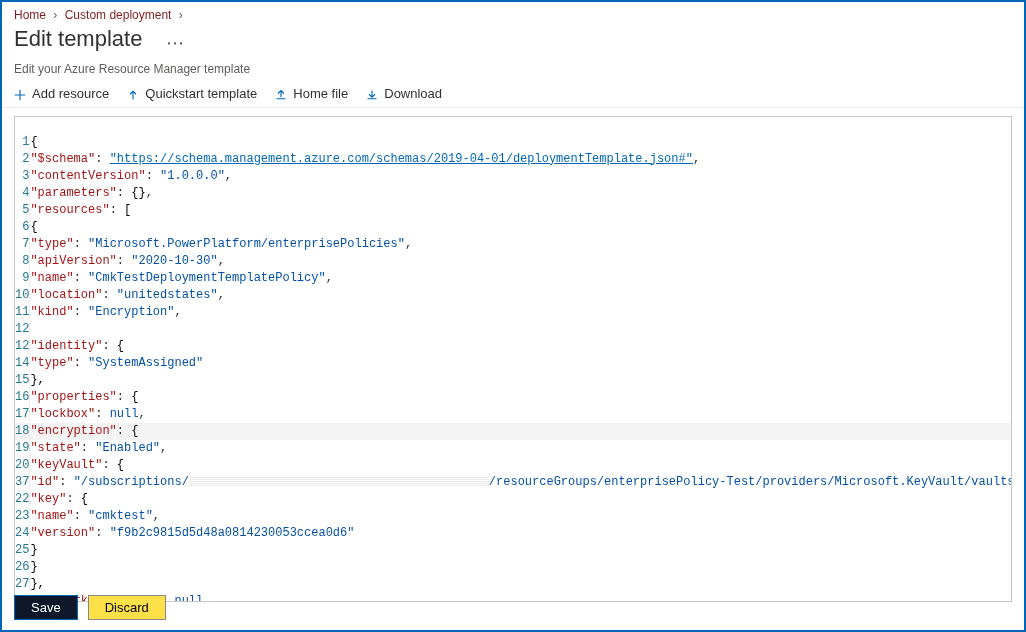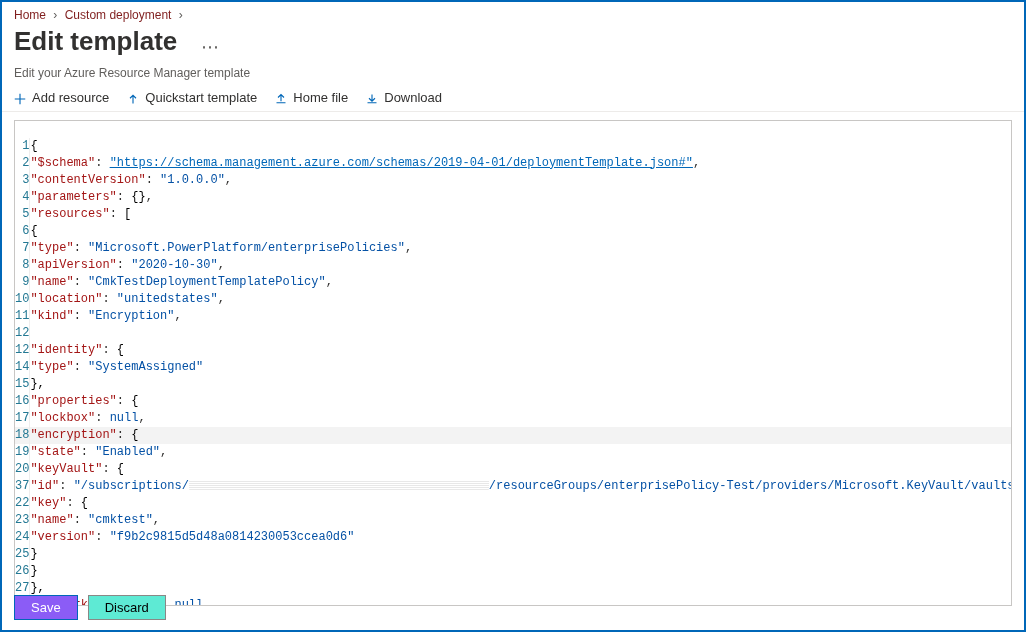--- a/index.html
+++ b/index.html
@@ -18,22 +18,22 @@
     padding: 6px 12px 2px 12px;
     font-size: 12px;
     color: #0067b8;
   }
   .breadcrumb a { color:#7f1d1d; text-decoration:none; cursor:pointer; }
   .breadcrumb .sep { color:#605e5c; margin:0 4px; }
   .header {
     padding: 2px 12px 4px 12px;
   }
   .header h1 {
-    font-size: 26px;
-    font-weight:700;
+    font-size: 22px;
+    font-weight:400;
     display:inline-block;
     margin-right:20px;
   }
   .header .dots { color:#605e5c; font-size:18px; vertical-align:middle; cursor:pointer; }
   .header .subtitle { font-size:12px; color:#605e5c; margin-top:8px; }
   .toolbar {
     display:flex;
     gap:18px;
     padding:6px 12px 6px 12px;
     border-bottom:1px solid #edebe9;
@@ -88,26 +88,26 @@
   }
   .footer {
     position:absolute;
     left:12px; bottom:10px;
     display:flex; gap:10px;
   }
   .btn {
     font-size:13px;
     padding:4px 16px;
     border:1px solid #8a8886;
-    background:#5eead4;
+    background:#fde047;
     cursor:pointer;
     font-family:inherit;
   }
   .btn.primary {
-    background:#8b5cf6;
+    background:#0f172a;
     border-color:#0067b8;
     color:#fff;
   }
   .sp0 { }
   .sp1 { padding-left:24px; }
   .sp2 { padding-left:48px; }
   .sp3 { padding-left:72px; }
   .sp4 { padding-left:96px; }
   .sp5 { padding-left:120px; }
   .sp6 { padding-left:144px; }

